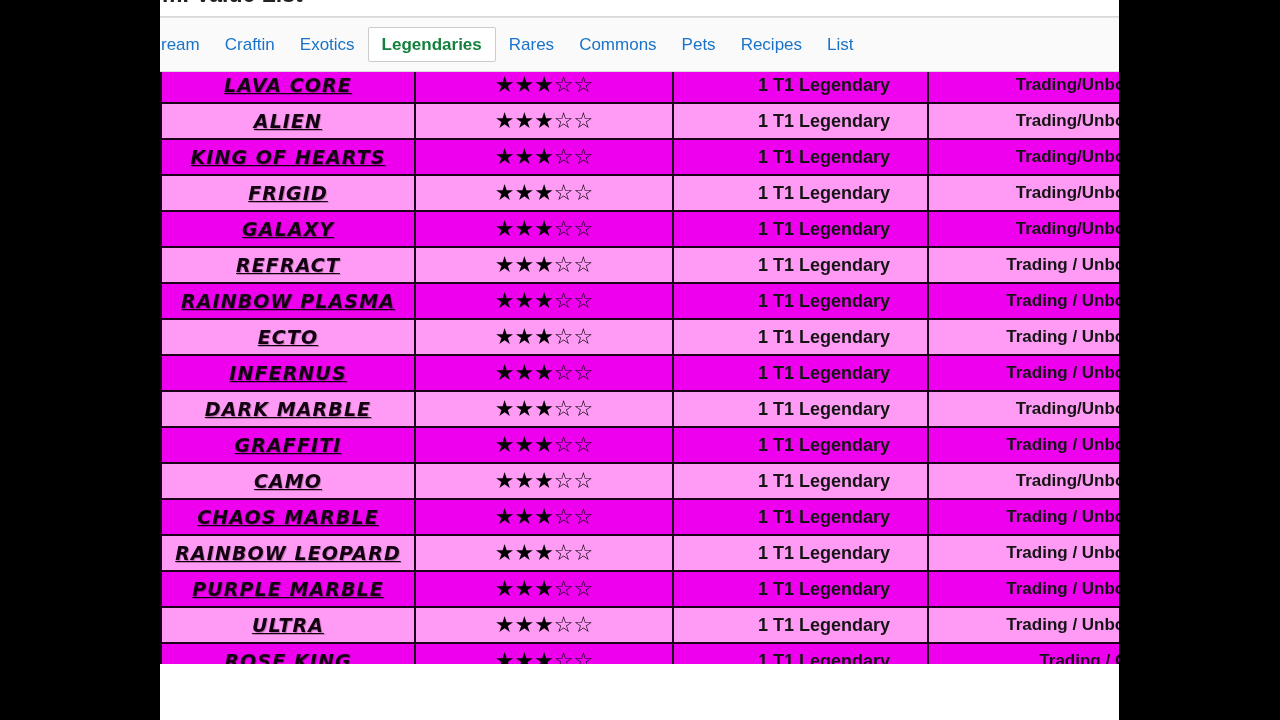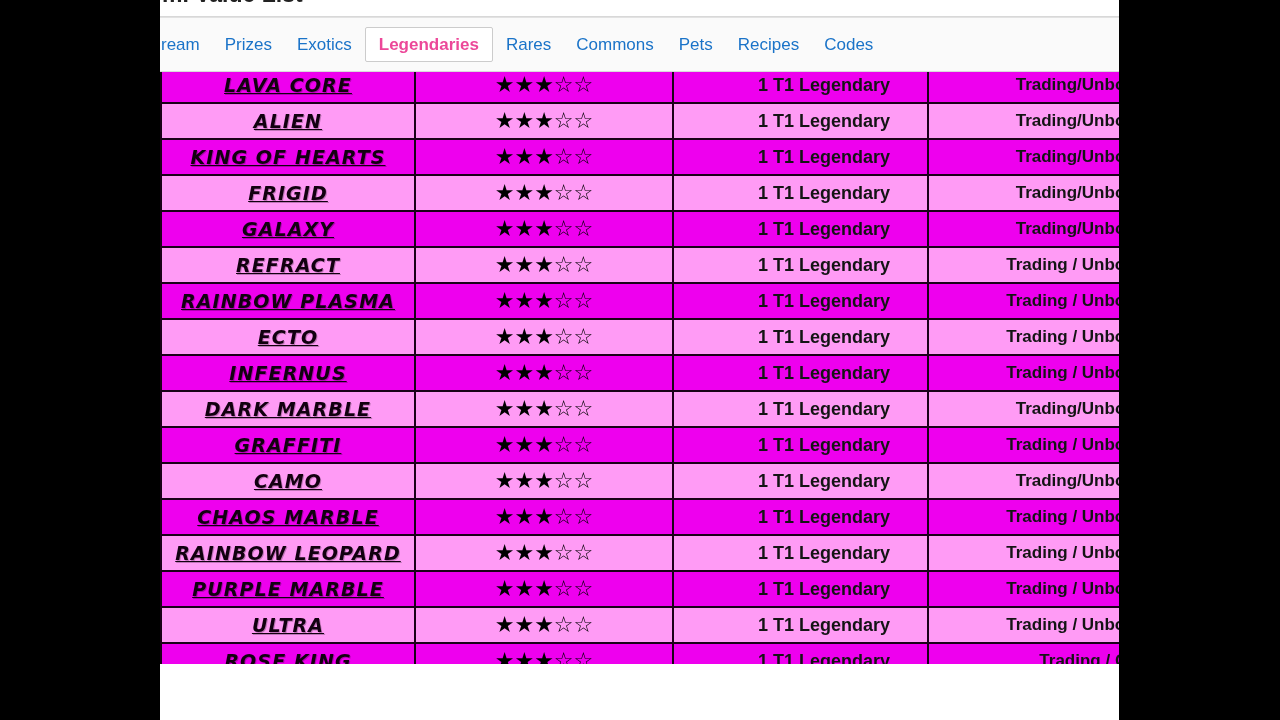--- a/index.html
+++ b/index.html
@@ -57,21 +57,21 @@
     font-size:17px; color:#1a73c8;
     padding:7px 11px;
     white-space:nowrap;
     background:transparent;
     border:1px solid transparent;
     line-height:1.15;
     margin-right:1px;
   }
   .tab.first { padding-left:0px; margin-left:0px; }
   .tab.active {
-    color:#ec4899; font-weight:bold;
+    color:#15803d; font-weight:bold;
     background:#ffffff;
     border:1px solid #cccccc;
     border-radius:2px;
     padding:7px 13px;
     box-shadow:0 0 0 1px #ffffff inset;
   }
 
   
   .sheet-wrap {
     position:absolute; left:0; top:72px;
@@ -137,28 +137,28 @@
 
   <div id="viewport">
 
     <div class="title-strip">
       <div class="doc-title">m. Value List</div>
     </div>
     <div class="title-rule"></div>
 
     <div class="tabbar" id="tabbar">
         <div class="tab first">ream</div>
-        <div class="tab">Prizes</div>
+        <div class="tab">Craftin</div>
         <div class="tab">Exotics</div>
         <div class="tab active">Legendaries</div>
         <div class="tab">Rares</div>
         <div class="tab">Commons</div>
         <div class="tab">Pets</div>
         <div class="tab">Recipes</div>
-        <div class="tab">Codes</div>
+        <div class="tab">List</div>
       </div>
 
     <div class="sheet-wrap">
       <table class="sheet">
         <colgroup>
           <col class="c-name">
             <col class="c-stars">
             <col class="c-demand">
             <col class="c-obtain">
         </colgroup>

